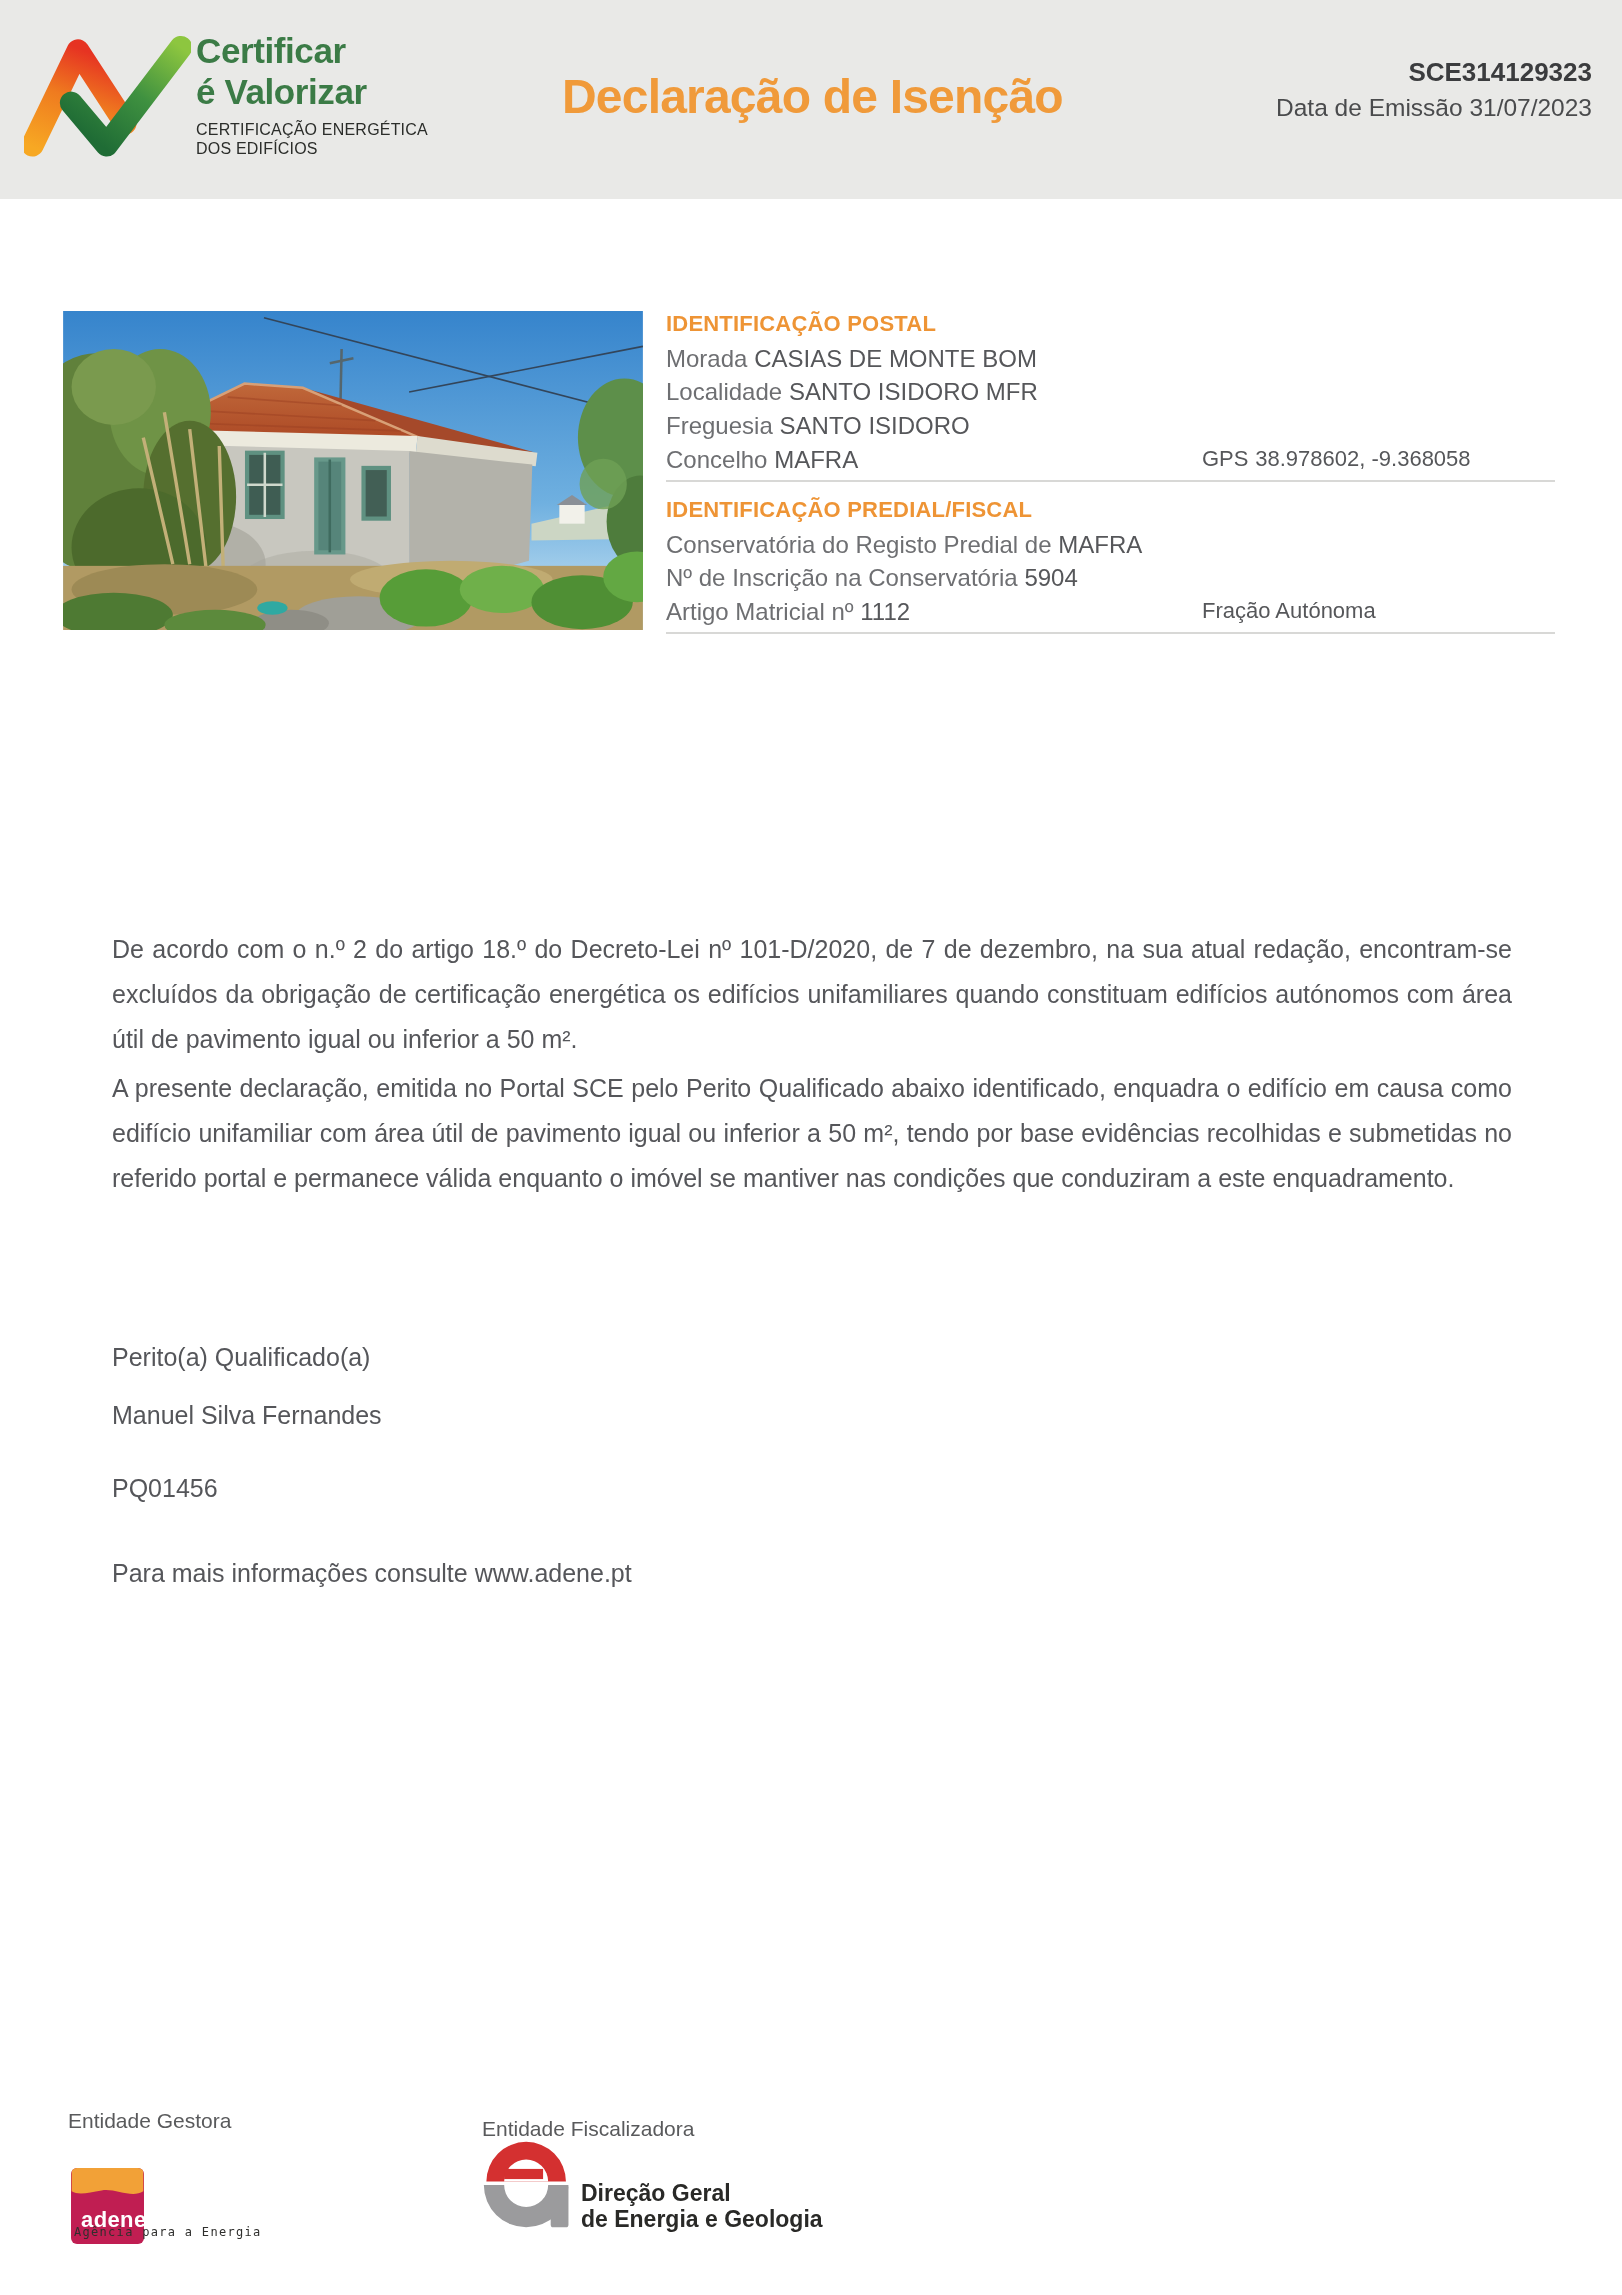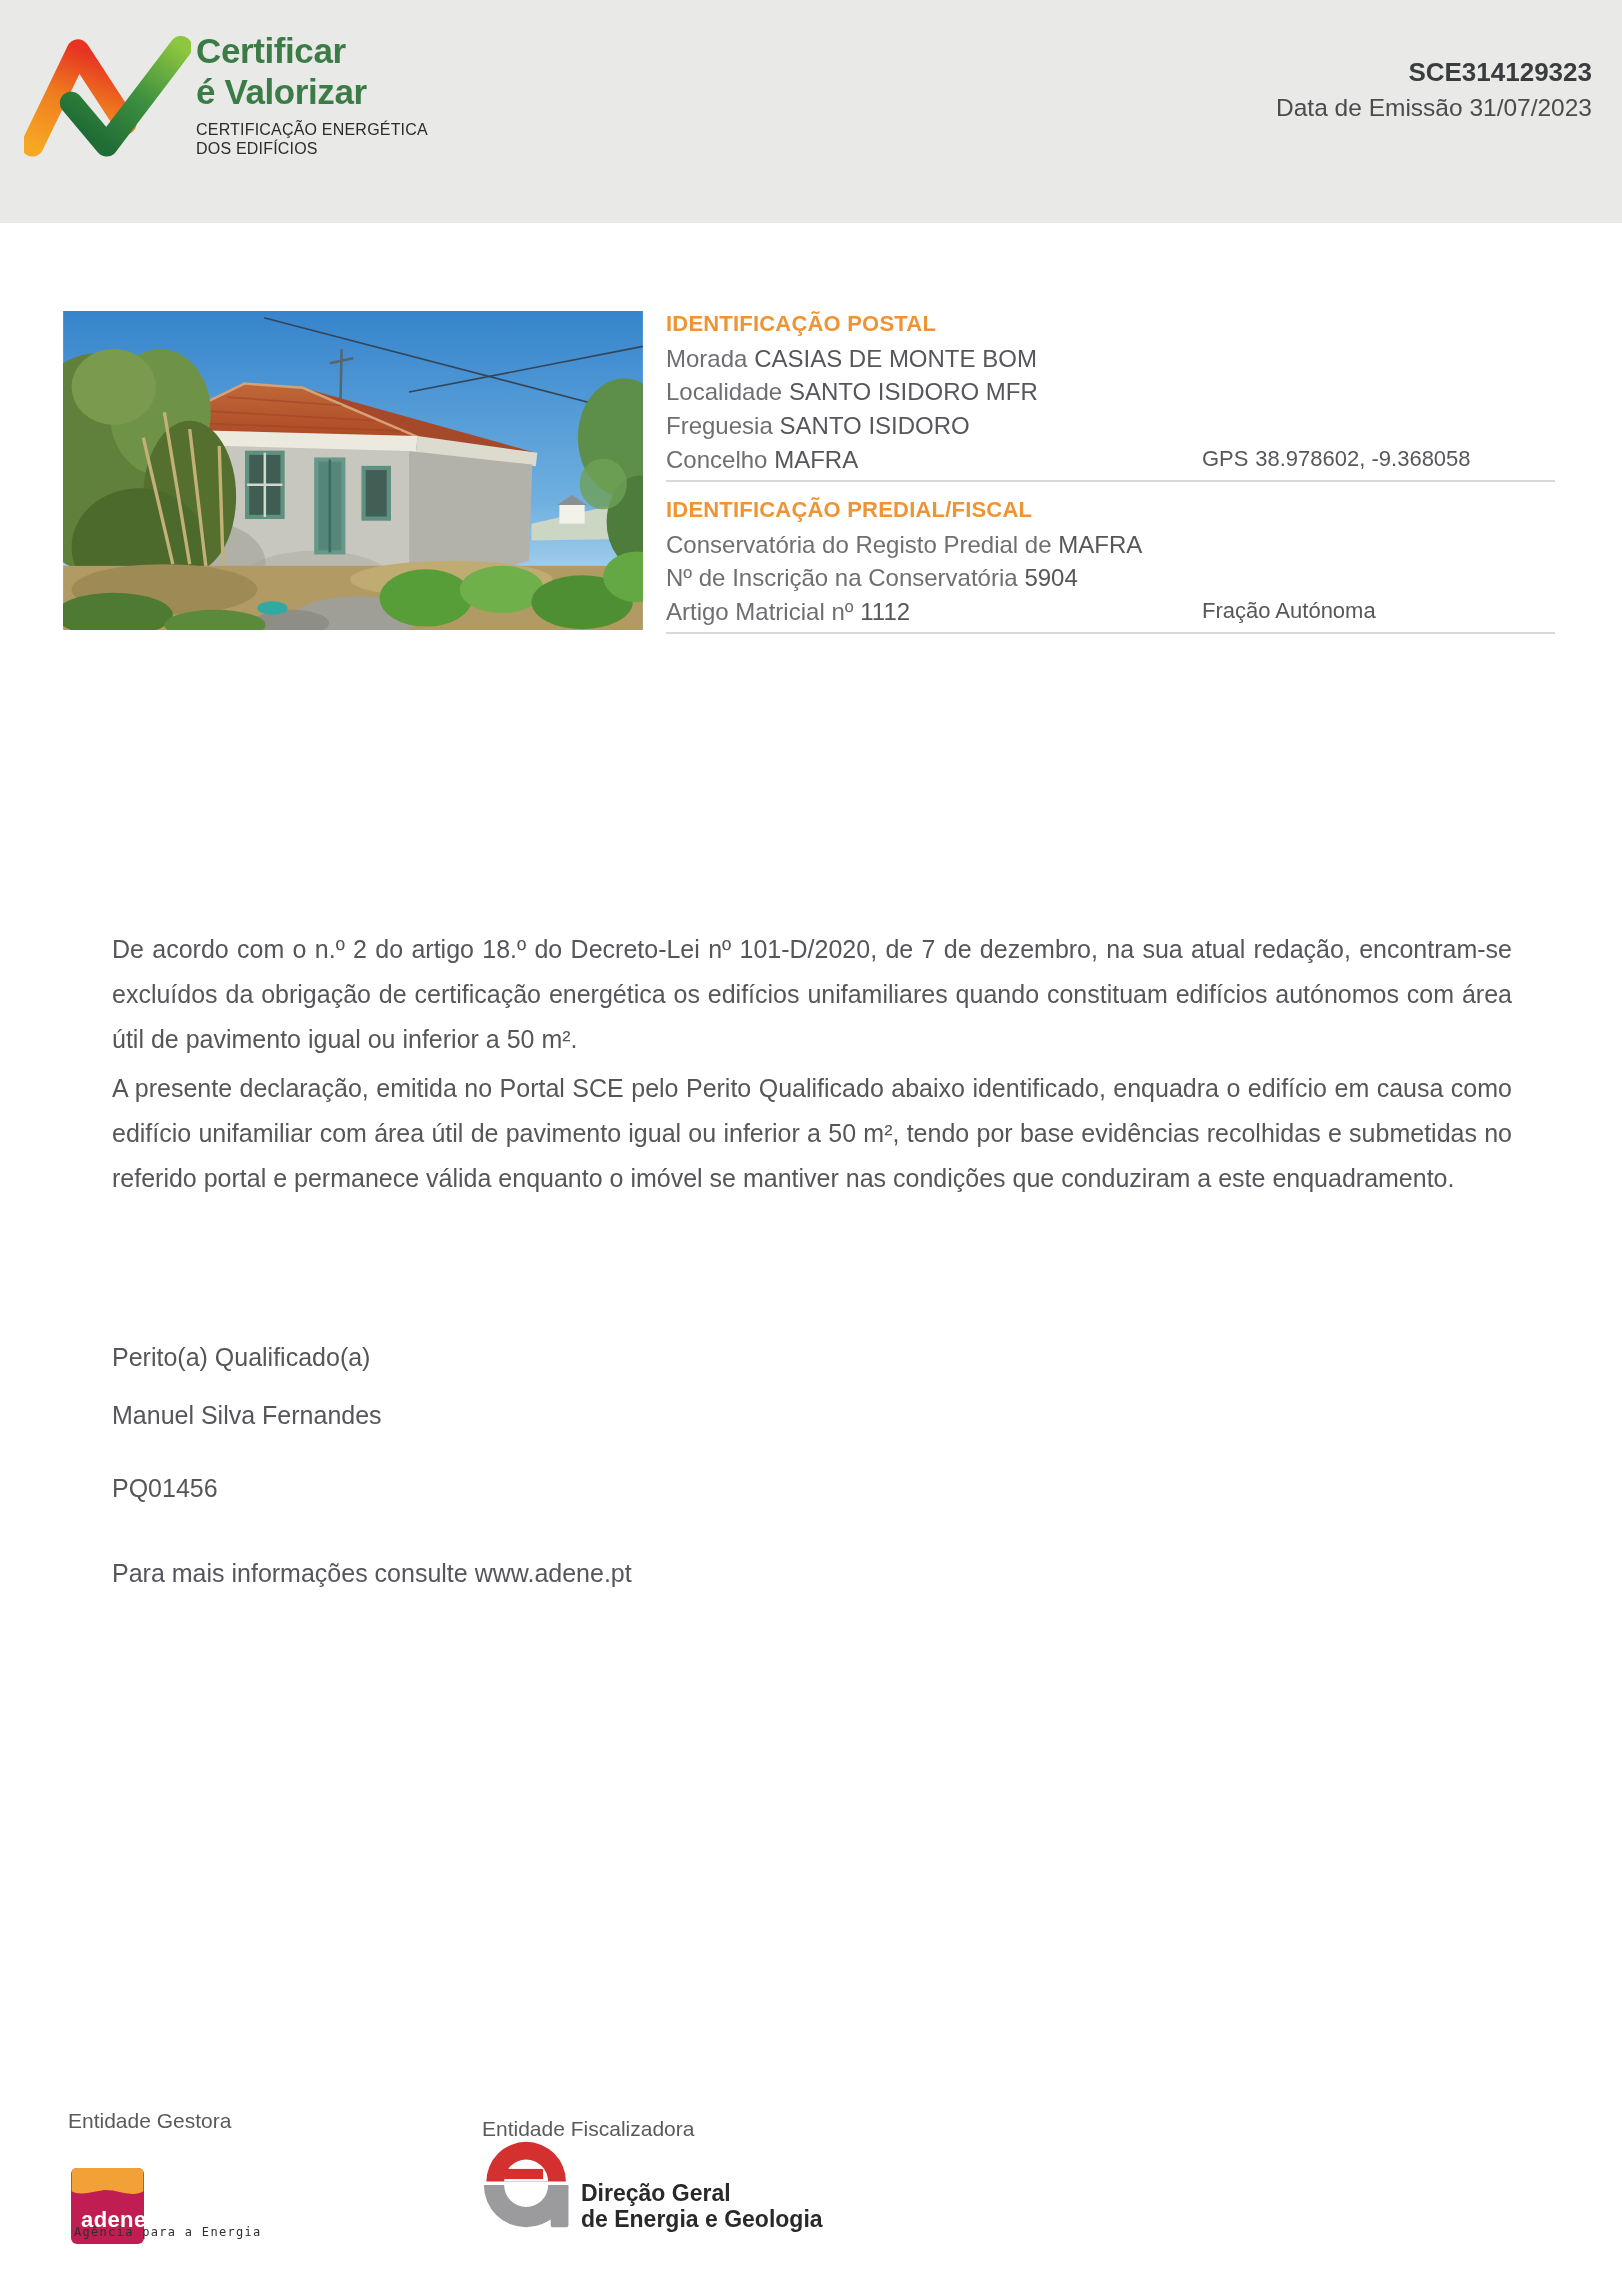--- a/index.html
+++ b/index.html
@@ -1,20 +1,20 @@
 <!DOCTYPE html>
 <html style="font-size:13.5px"><head>
 <meta charset="utf-8">
 <style>
   html,body{margin:0;padding:0;background:#fff;}
   .page{position:relative;width:1622px;height:2295px;background:#ffffff;
         font-family:"Liberation Sans",sans-serif;overflow:hidden;}
 
   
-  .header{position:absolute;left:0;top:0;width:1622px;height:223px;background:#e9e9e7;}
+  .header{position:absolute;left:0;top:0;width:1622px;height:199px;background:#e9e9e7;}
   .logo-mark{position:absolute;left:24px;top:22px;}
   .logo-text{position:absolute;left:196px;top:30px;}
   .logo-line{font-size:35px;font-weight:700;color:#3b7b46;line-height:41px;letter-spacing:-0.4px;}
   .logo-sub{margin-top:7.6px;font-size:16px;color:#2b2d2a;line-height:19.4px;letter-spacing:0.2px;}
   .doc-title{position:absolute;left:562px;top:69px;font-size:48px;font-weight:700;color:#f09a3a;letter-spacing:-0.8px;}
   .hdr-right{position:absolute;right:30px;top:57px;text-align:right;}
   .sce-num{font-size:26px;font-weight:700;color:#3b3c3e;}
   .issue-date{margin-top:6px;font-size:24.5px;color:#4a4b4d;}
   .issue-date .dv{margin-left:6.8px;}
 
@@ -71,20 +71,21 @@
 
     <div class="logo-text">
       <div class="logo-line">Certificar</div>
       <div class="logo-line">é Valorizar</div>
       <div class="logo-sub">
         <div>CERTIFICAÇÃO ENERGÉTICA</div>
         <div>DOS EDIFÍCIOS</div>
       </div>
     </div>
 
+    <div class="doc-title">Declaração de Isenção</div>
 
     <div class="hdr-right">
       <div class="sce-num">SCE314129323</div>
       <div class="issue-date">
         <span>Data de Emissão</span><span class="dv">31/07/2023</span>
       </div>
     </div>
   </div>
 
   <svg class="photo" viewBox="0 0 687 378">

